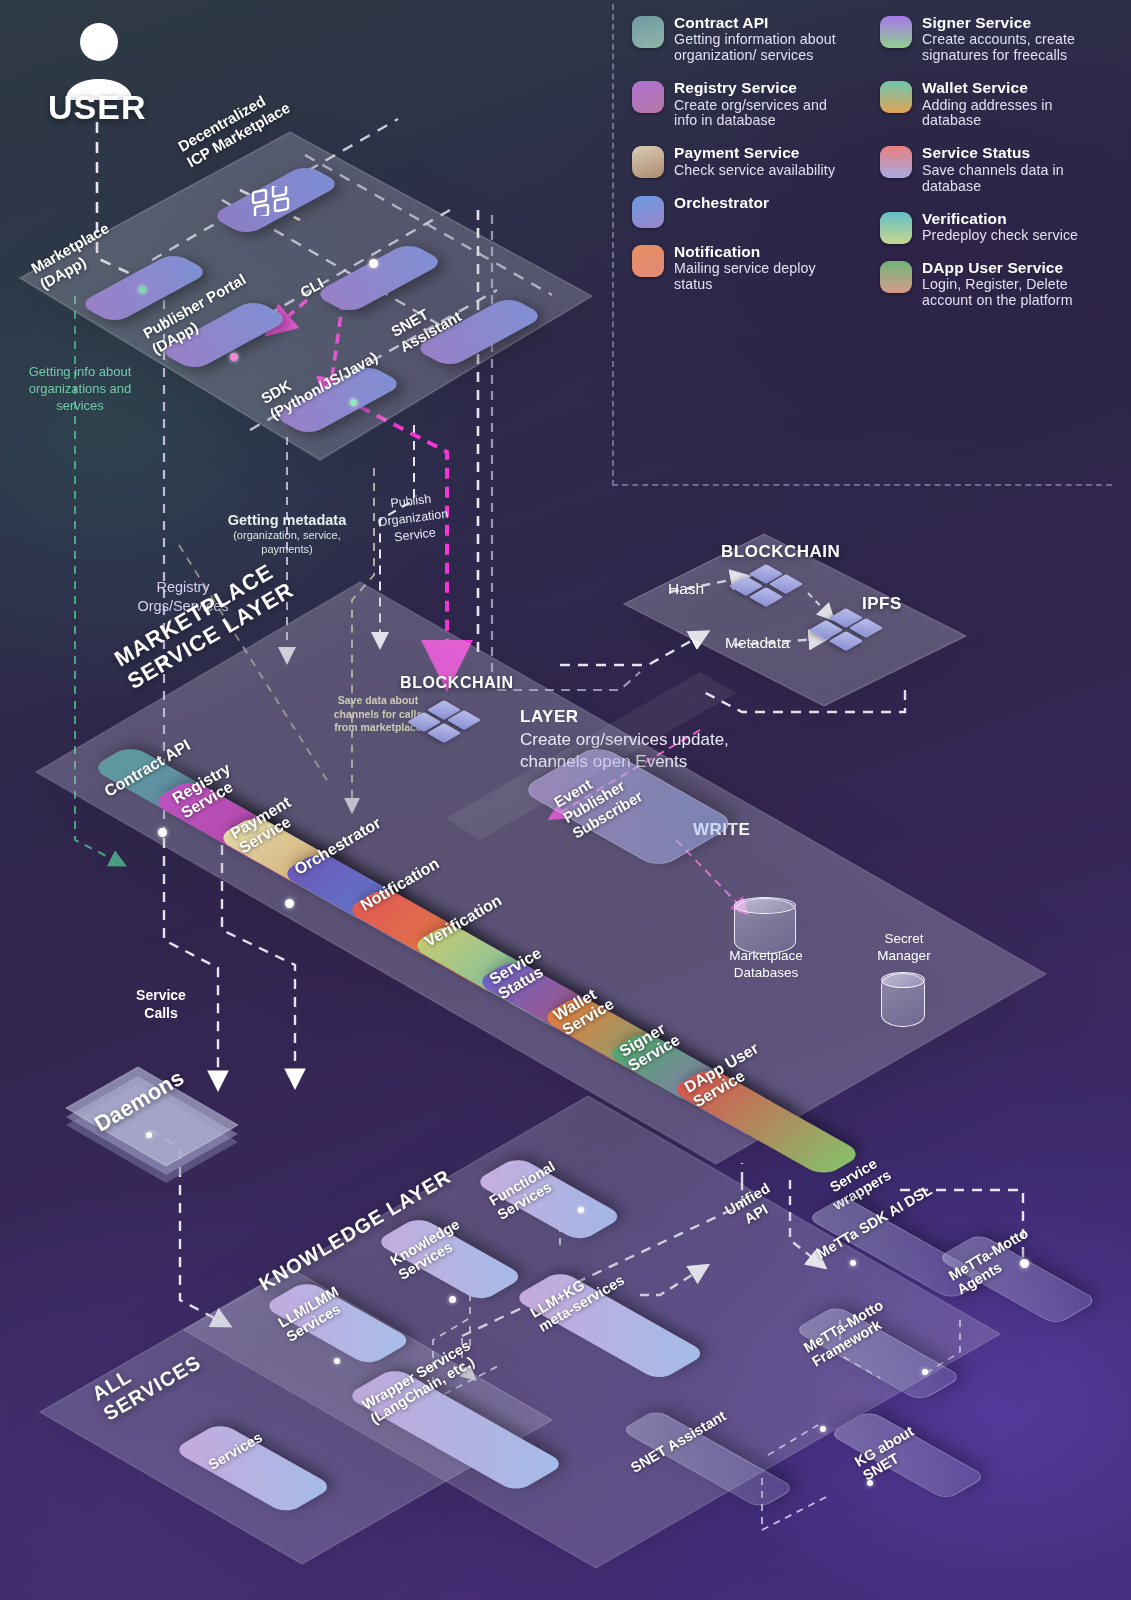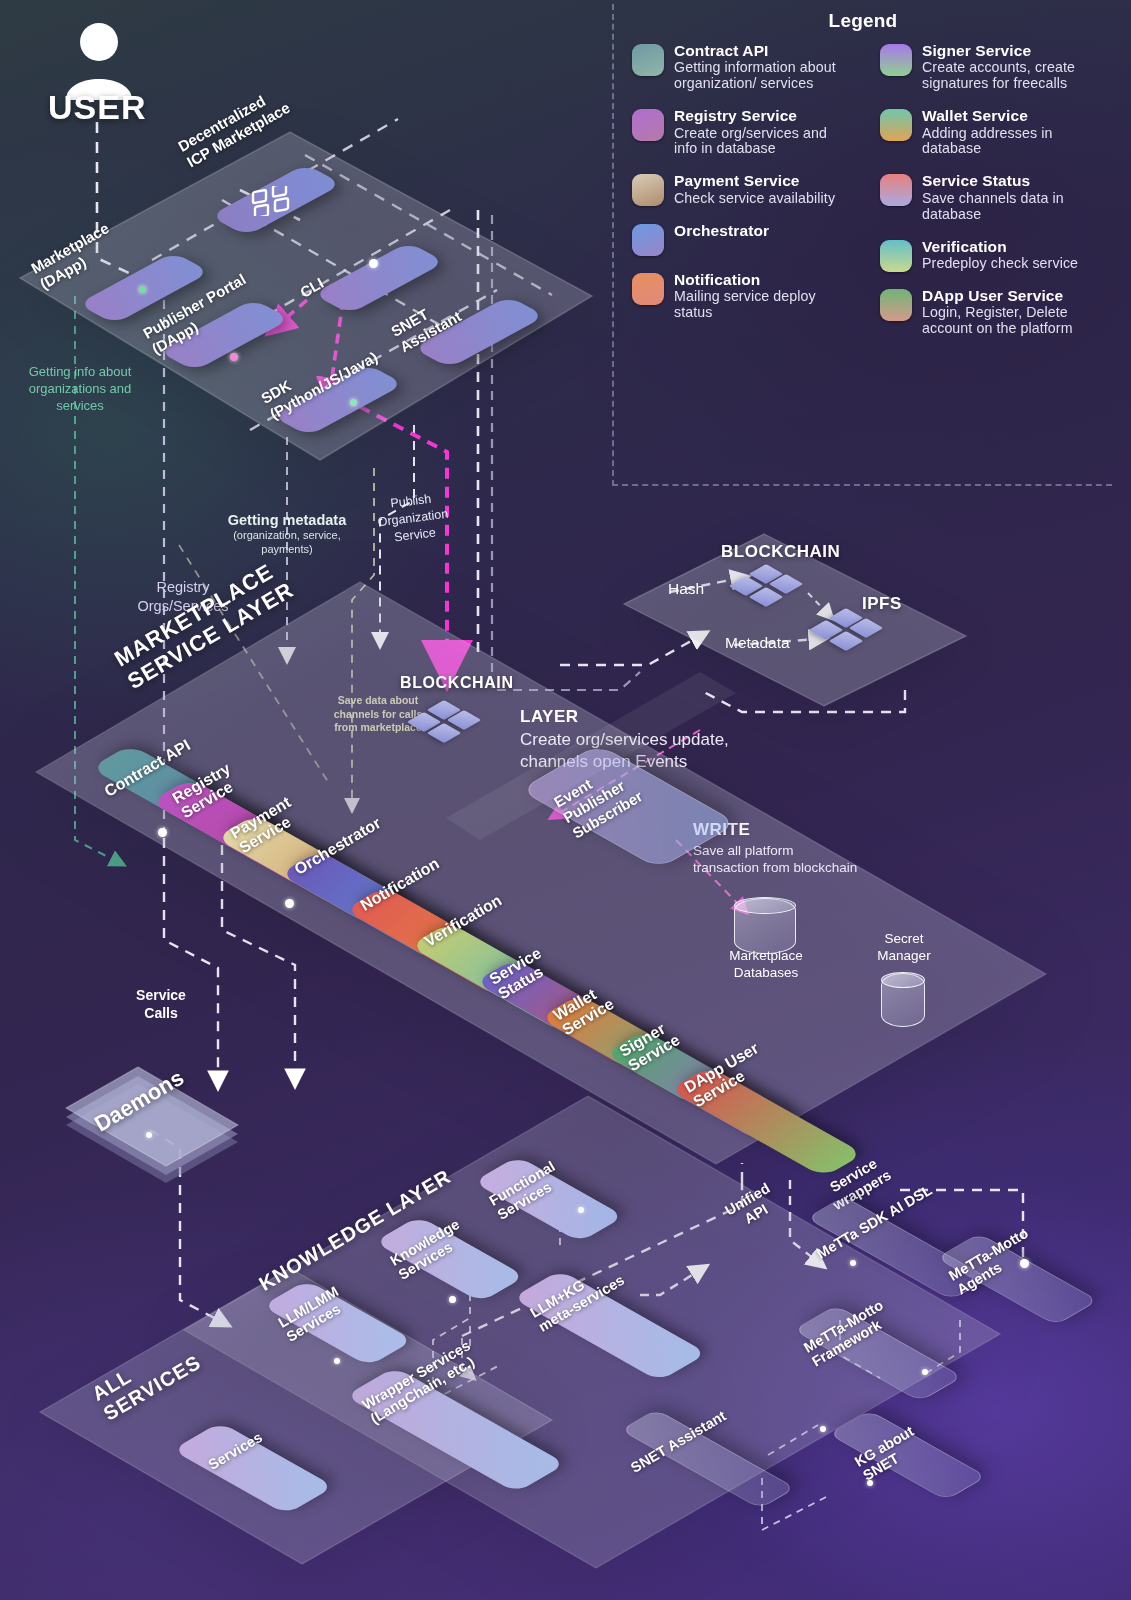--- a/index.html
+++ b/index.html
@@ -155,21 +155,20 @@
     <path d="M640,1295 L660,1295 L700,1270" stroke="#e8e6f2" stroke-width="2.4" fill="none" stroke-dasharray="9 7" marker-end="url(#arw)"></path>
     <path d="M790,1180 L790,1240 L818,1262" stroke="#e8e6f2" stroke-width="2.4" fill="none" stroke-dasharray="9 7" marker-end="url(#arw)"></path>
     <path d="M900,1190 L1023,1190 L1023,1262" stroke="#e8e6f2" stroke-width="2.4" fill="none" stroke-dasharray="10 8"></path>
     <path d="M840,1320 L840,1355 L880,1378" stroke="#c6c2e4" stroke-width="1.8" fill="none" stroke-dasharray="7 6"></path>
     <path d="M960,1320 L960,1352 L928,1372" stroke="#c6c2e4" stroke-width="1.8" fill="none" stroke-dasharray="7 6"></path>
     <path d="M768,1455 L818,1425" stroke="#c6c2e4" stroke-width="1.8" fill="none" stroke-dasharray="7 6"></path>
     <path d="M762,1478 L762,1530 L830,1495" stroke="#c6c2e4" stroke-width="1.8" fill="none" stroke-dasharray="7 6"></path>
   </svg>
 
   <div id="legend">
-    <div class="title">Legend</div>
     <div class="cols">
       <div class="col">
         <div class="leg-item">
           <div class="sw" style="background:linear-gradient(160deg,#6f98a4,#8fb7a8)"></div>
           <div class="leg-txt">
             <div class="leg-name">Contract API</div>
             <div class="leg-desc" style="white-space:pre-line">Getting information about organization/ services</div>
           </div>
         </div>
         <div class="leg-item">
@@ -370,22 +369,20 @@
     <div class="diamond" style="left:40px; top:12px;"></div>
     <div class="diamond" style="left:0px;  top:14px;"></div>
     <div class="diamond" style="left:20px; top:25px;"></div>
   </div>
 
   <div class="lbl b" style="left:520px; top:707px; font-size:17px; letter-spacing:.5px">LAYER</div>
   <div class="lbl" style="left:520px; top:729px; width:240px; font-size:17px; line-height:1.28; white-space:pre-line; color:#ece9f7">Create org/services update,
 channels open Events</div>
 
   <div class="lbl b" style="left:693px; top:820px; font-size:17px; letter-spacing:.5px">WRITE</div>
-  <div class="lbl" style="left:693px; top:842px; width:240px; font-size:13.5px; line-height:1.28; white-space:pre-line; color:#ece9f7">Save all platform
-transaction from blockchain</div>
 
   <div class="glass-node" style="left:519px; top:790px; width:152px; height:92px; transform:matrix(0.92,0.52,0.86,-0.5,0,0); transform-origin:0 0;
               background:linear-gradient(135deg, rgba(196,170,232,0.55), rgba(150,180,235,0.5)); border-radius:18px;"></div>
   <div class="lbl b" style="left:551px; top:796px; width:150px; font-size:15px; line-height:1.2; white-space:pre-line;
               transform:rotate(-30.5deg); transform-origin:0 0; text-shadow:0 1px 4px rgba(0,0,0,.5)">Event
 Publisher
 Subscriber</div>
 
   <div class="pill" style="left:90px; top:768px; width:168px; height:47px; border-radius:16px;
               transform:matrix(0.92,0.52,0.86,-0.5,0,0); transform-origin:0 0;

